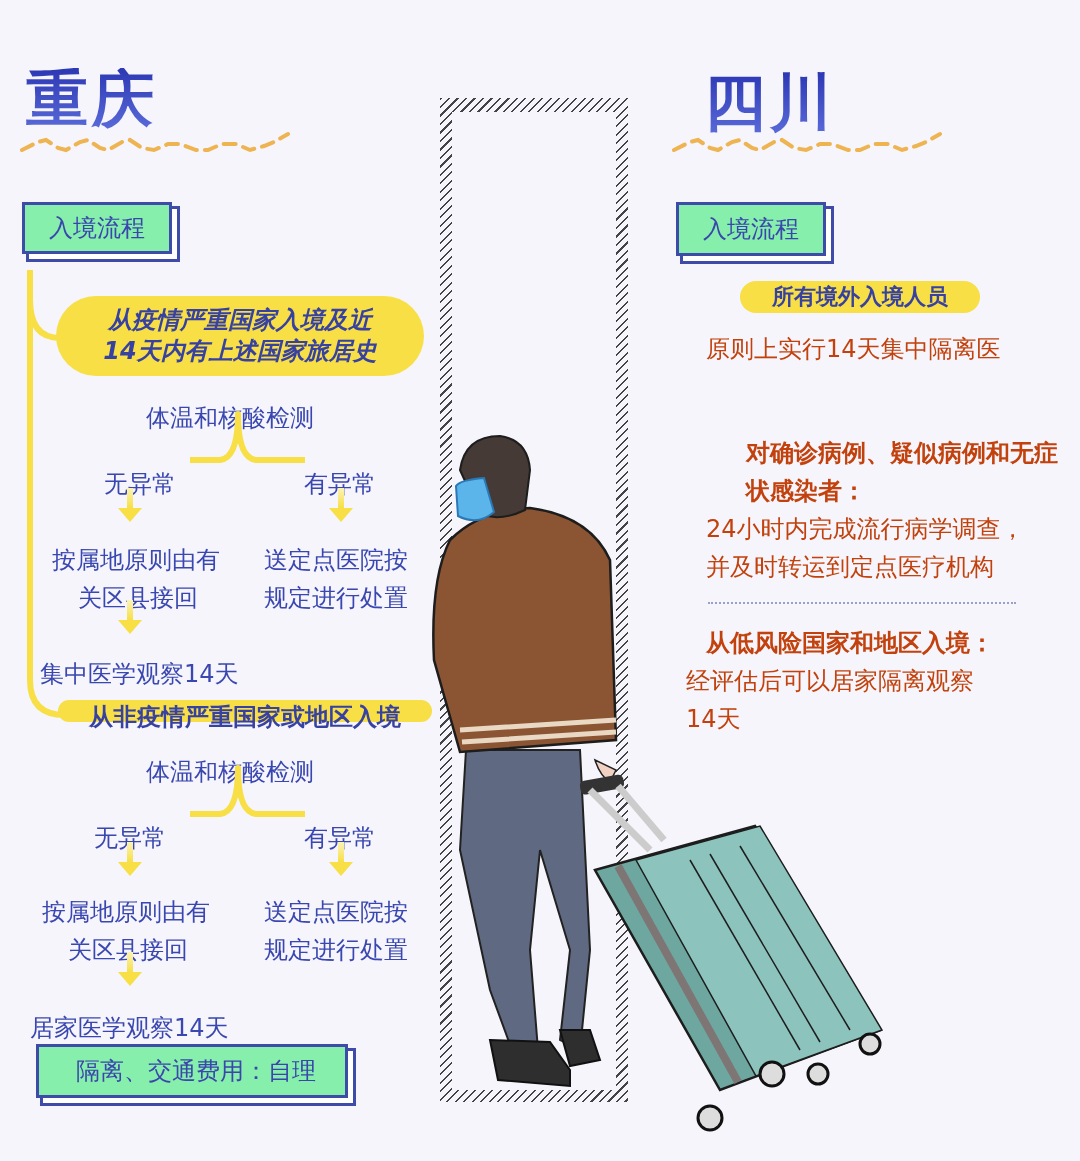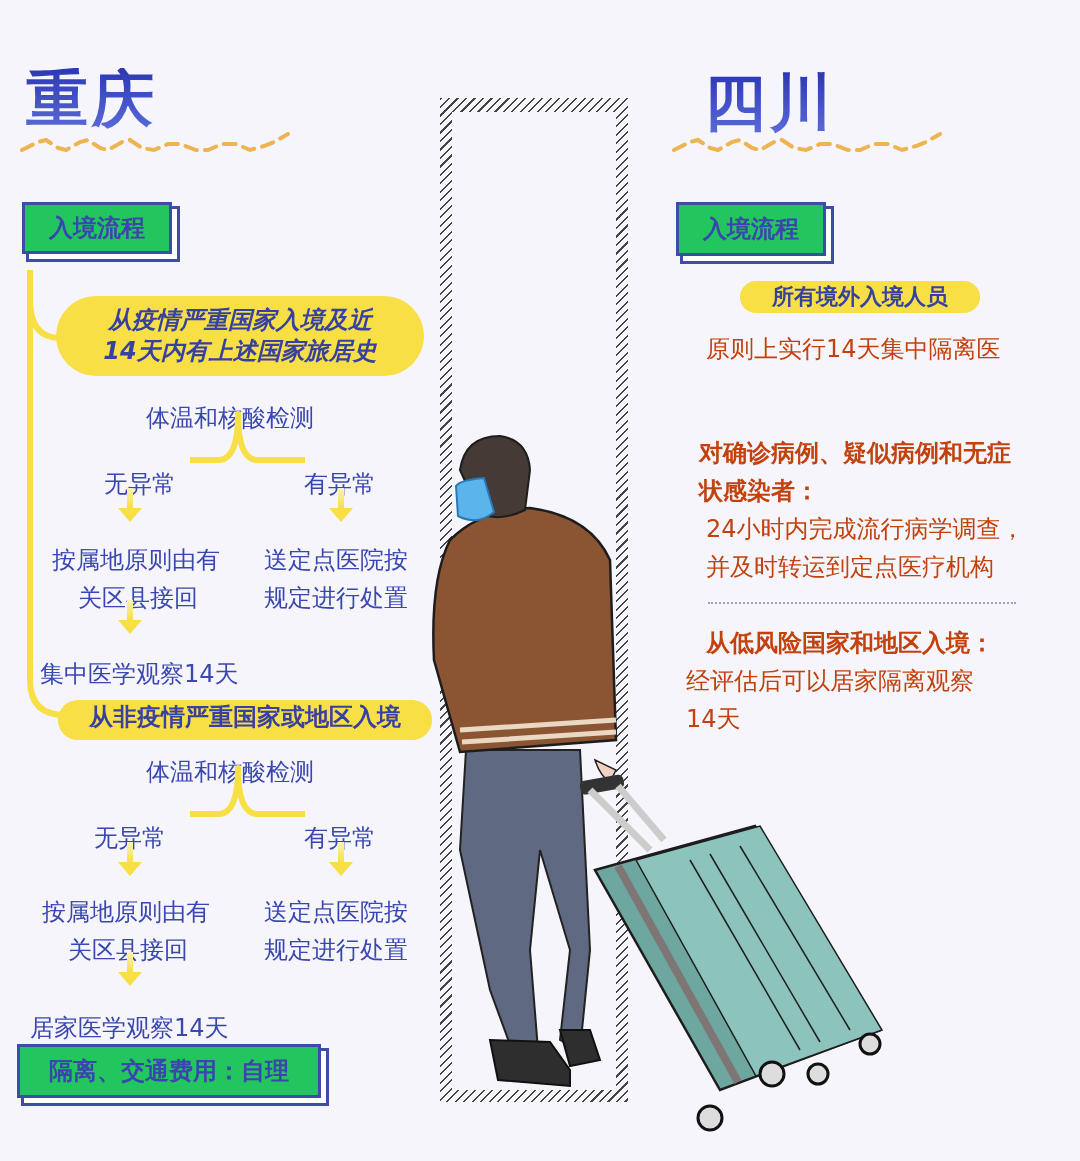--- a/index.html
+++ b/index.html
@@ -1,20 +1,20 @@
 <!DOCTYPE html>
 <html><head>
 <meta charset="utf-8">
 <style>
   html,body{margin:0;padding:0;}
   body{width:1080px;height:1161px;background:#f5f5fb;position:relative;overflow:hidden;font-family:"DejaVu Sans","Liberation Sans",sans-serif;color:#3a47b0;}
   .abs{position:absolute;}
   .city-title{font-size:62px;font-weight:bold;letter-spacing:4px;color:#3b48c0;line-height:1;
     background:linear-gradient(#2c38b4,#5a6ad8);-webkit-background-clip:text;background-clip:text;-webkit-text-fill-color:transparent;}
-  .box-label{background:#22c55e;border:3px solid #3f4ba8;font-weight:bold;font-size:24px;color:#3a45ad;display:flex;align-items:center;justify-content:center;box-shadow:6px 6px 0 -1px #fff,6px 6px 0 2px #3f4ba8;}
+  .box-label{background:#86efac;border:3px solid #3f4ba8;font-weight:normal;font-size:24px;color:#3a45ad;display:flex;align-items:center;justify-content:center;box-shadow:6px 6px 0 -1px #fff,6px 6px 0 2px #3f4ba8;}
   .pill{background:#f7df45;border-radius:40px;font-weight:bold;color:#3741a2;text-align:center;}
   .txt{font-size:24px;color:#3a47b0;white-space:nowrap;margin-top:16px;}
   .bold{font-weight:bold;}
   .arrow-stem{width:6px;background:linear-gradient(#fbf3b6,#f7df45);}
   .arrow-head{width:0;height:0;border-left:12px solid transparent;border-right:12px solid transparent;border-top:14px solid #f7df45;}
   .rtxt{font-size:24px;color:#c2410c;line-height:38px;}
   .hatch{background:repeating-linear-gradient(135deg,#444 0 1.5px,transparent 1.5px 6px);}
 </style>
 </head>
 <body>
@@ -55,21 +55,21 @@
 <div class="abs txt" style="left:78px;top:566px;">关区县接回</div>
 <div class="abs txt" style="left:264px;top:528px;">送定点医院按</div>
 <div class="abs txt" style="left:264px;top:566px;">规定进行处置</div>
 
 <div class="abs" style="left:118px;top:600px;display:flex;flex-direction:column;align-items:center;">
     <div class="arrow-stem" style="height:20px"></div>
     <div class="arrow-head"></div>
   </div>
 <div class="abs txt" style="left:40px;top:642px;">集中医学观察14天</div>
 
-<div class="abs pill" style="left:58px;top:700px;width:374px;height:40px;font-size:24px;line-height:34px;">从非疫情严重国家或地区入境</div>
+<div class="abs pill" style="left:58px;top:700px;width:374px;height:22px;font-size:24px;line-height:34px;">从非疫情严重国家或地区入境</div>
 <div class="abs txt" style="left:146px;top:740px;">体温和核酸检测</div>
 <svg class="abs" style="left:180px;top:764px" width="140" height="56">
   <path d="M10,50 L40,50 Q58,48 58,4 Q58,48 76,50 L125,50" fill="none" stroke="#f7df45" stroke-width="6" stroke-linejoin="round"></path>
 </svg>
 <div class="abs txt" style="left:94px;top:806px;">无异常</div>
 <div class="abs txt" style="left:304px;top:806px;">有异常</div>
 
 <div class="abs" style="left:118px;top:842px;display:flex;flex-direction:column;align-items:center;">
     <div class="arrow-stem" style="height:20px"></div>
     <div class="arrow-head"></div>
@@ -83,21 +83,21 @@
 <div class="abs txt" style="left:68px;top:918px;">关区县接回</div>
 <div class="abs txt" style="left:264px;top:880px;">送定点医院按</div>
 <div class="abs txt" style="left:264px;top:918px;">规定进行处置</div>
 
 <div class="abs" style="left:118px;top:952px;display:flex;flex-direction:column;align-items:center;">
     <div class="arrow-stem" style="height:20px"></div>
     <div class="arrow-head"></div>
   </div>
 <div class="abs txt" style="left:30px;top:996px;">居家医学观察14天</div>
 
-<div class="abs box-label" style="left:17px;top:1044px;width:298px;height:48px;">隔离、交通费用：自理</div>
+<div class="abs box-label" style="left:36px;top:1044px;width:298px;height:48px;padding-left:8px;">隔离、交通费用：自理</div>
 
 <div class="abs hatch" style="left:440px;top:98px;width:188px;height:1004px;">
   <div style="position:absolute;left:12px;top:14px;right:12px;bottom:12px;background:#f5f5fb;"></div>
 </div>
 
 <svg class="abs" style="left:420px;top:430px" width="480" height="710" viewBox="0 0 480 710">
 
   <path d="M46,320 L40,420 L70,560 L92,620 L118,620 L110,520 L120,420 L150,520 L140,610 L160,620 L170,520 L160,320 Z" fill="#5f6a82" stroke="#222" stroke-width="2"></path>
 
   <path d="M70,610 L130,612 L150,640 L150,656 L78,650 Z" fill="#2e2e2e" stroke="#111" stroke-width="2"></path>
@@ -133,21 +133,21 @@
 </svg>
 
 <div class="abs box-label" style="left:676px;top:202px;width:144px;height:48px;">入境流程</div>
 
 <div class="abs pill" style="left:740px;top:281px;width:240px;height:32px;font-size:22px;line-height:32px;">所有境外入境人员</div>
 
 <div class="abs rtxt" style="left:706px;top:330px;">
   <div>原则上实行14天集中隔离医</div>
 </div>
 
-<div class="abs rtxt bold" style="left:699px;top:434px;">
+<div class="abs rtxt bold" style="left:746px;top:434px;">
   <div>对确诊病例、疑似病例和无症</div>
   <div>状感染者：</div>
 </div>
 <div class="abs rtxt" style="left:706px;top:510px;">
   <div>24小时内完成流行病学调查，</div>
   <div>并及时转运到定点医疗机构</div>
 </div>
 
 <div class="abs" style="left:708px;top:602px;width:308px;border-top:2px dotted #9aa0c8;"></div>
 

